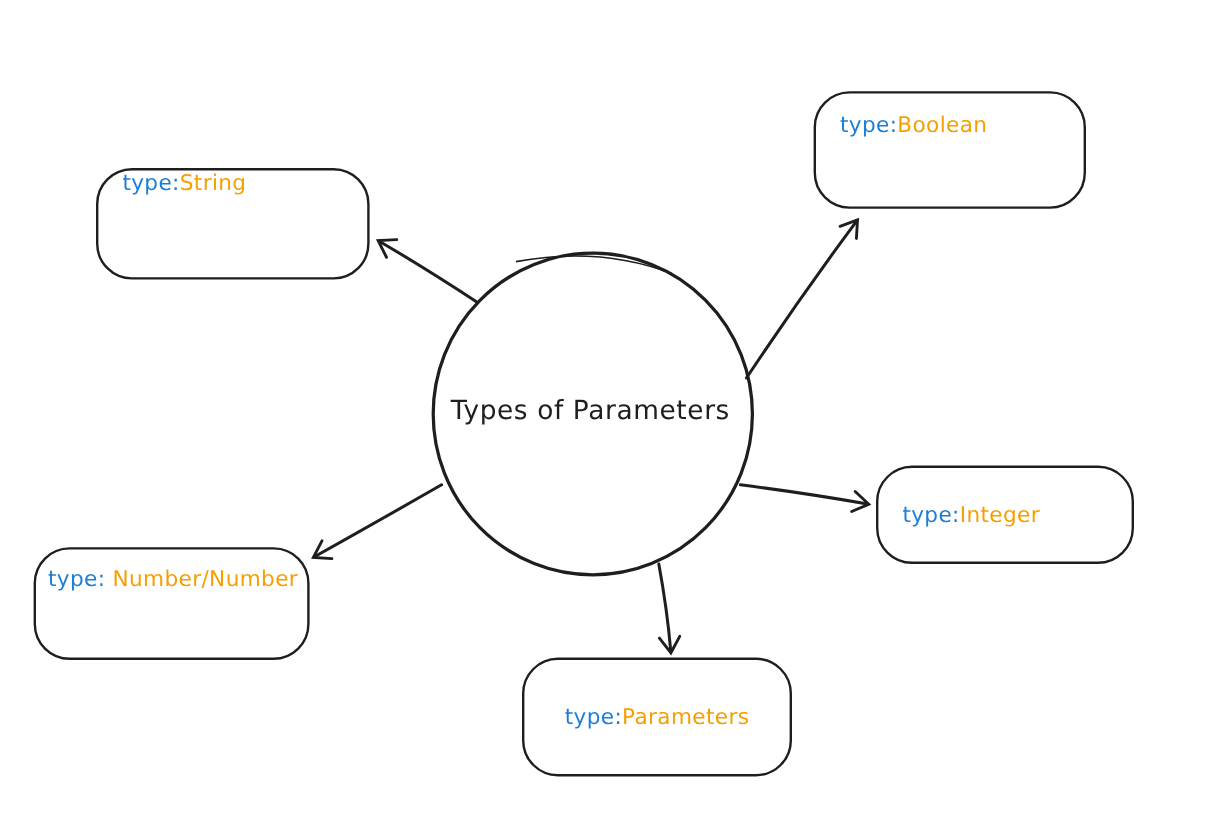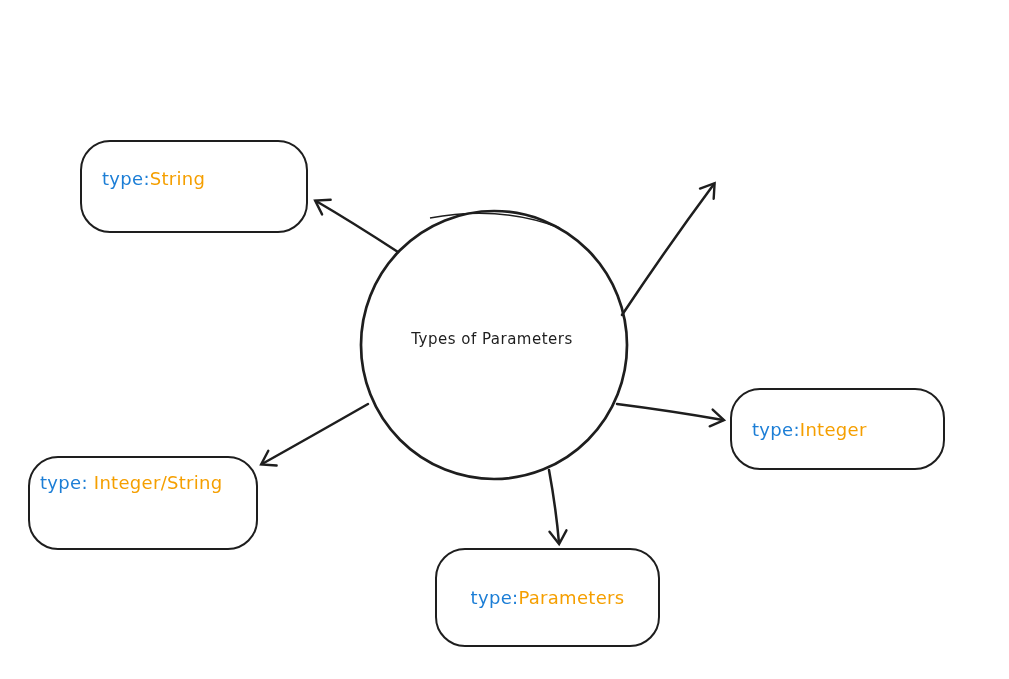--- a/index.html
+++ b/index.html
@@ -22,30 +22,30 @@
     border:2.6px solid var(--stroke);
     border-radius:30px;
     background:#ffffff;
     box-sizing:border-box;
     white-space:nowrap;
     font-size:18px;
     letter-spacing:0.3px;
   }
   .node .prefix{color:var(--prefix);}
   .node .value{color:var(--value);}
-  .box-string{left:80px;top:140px;width:228px;height:93px;padding:26px 0 0 20px;}
+  .box-string{left:80px;top:140px;width:228px;height:93px;padding:0 0 0 20px;}
   .box-boolean{left:678px;top:76px;width:227px;height:98px;padding:16px 0 0 20px;}
   .box-password{left:730px;top:388px;width:215px;height:82px;display:flex;align-items:center;padding-left:20px;}
   .box-integer{left:28px;top:456px;width:230px;height:94px;padding:14px 0 0 10px;}
   .box-multiline{left:435px;top:548px;width:225px;height:99px;display:flex;align-items:center;justify-content:center;}
   .circle-label{
     position:absolute;
     left:332px;top:330px;width:320px;
     text-align:center;
-    font-size:15px;
+    font-size:22px;
     color:var(--stroke);
     white-space:nowrap;
     letter-spacing:0.5px;
   }
 </style>
 </head>
 <body>
 
 <div class="canvas">
 
@@ -65,28 +65,31 @@
     <path d="M368,404 Q312,436 262,464" fill="none" stroke="#1e1e1e" stroke-width="2.5" stroke-linecap="round" marker-end="url(#arrowhead)"></path>
     <path d="M549,470 Q556,508 559,543" fill="none" stroke="#1e1e1e" stroke-width="2.5" stroke-linecap="round" marker-end="url(#arrowhead)"></path>
   </svg>
 
   <div class="circle-label">Types of Parameters</div>
 
   <div class="node box-string">
     <span class="prefix">type:</span><span class="value">String</span>
   </div>
 
+  <div class="node box-boolean">
+    <span class="prefix">type:</span><span class="value">Boolean</span>
+  </div>
 
   <div class="node box-password">
     <span class="prefix">type:</span>
       <span class="value">Integer</span>
   </div>
 
   <div class="node box-integer">
-    <span class="prefix">type: </span><span class="value">Integer/String</span>
+    <span class="prefix">type: </span><span class="value">Number/Number</span>
   </div>
 
   <div class="node box-multiline">
     <span class="prefix">type: </span>
       <span class="value">Parameters</span>
   </div>
 
 </div>
 
 </body></html>

